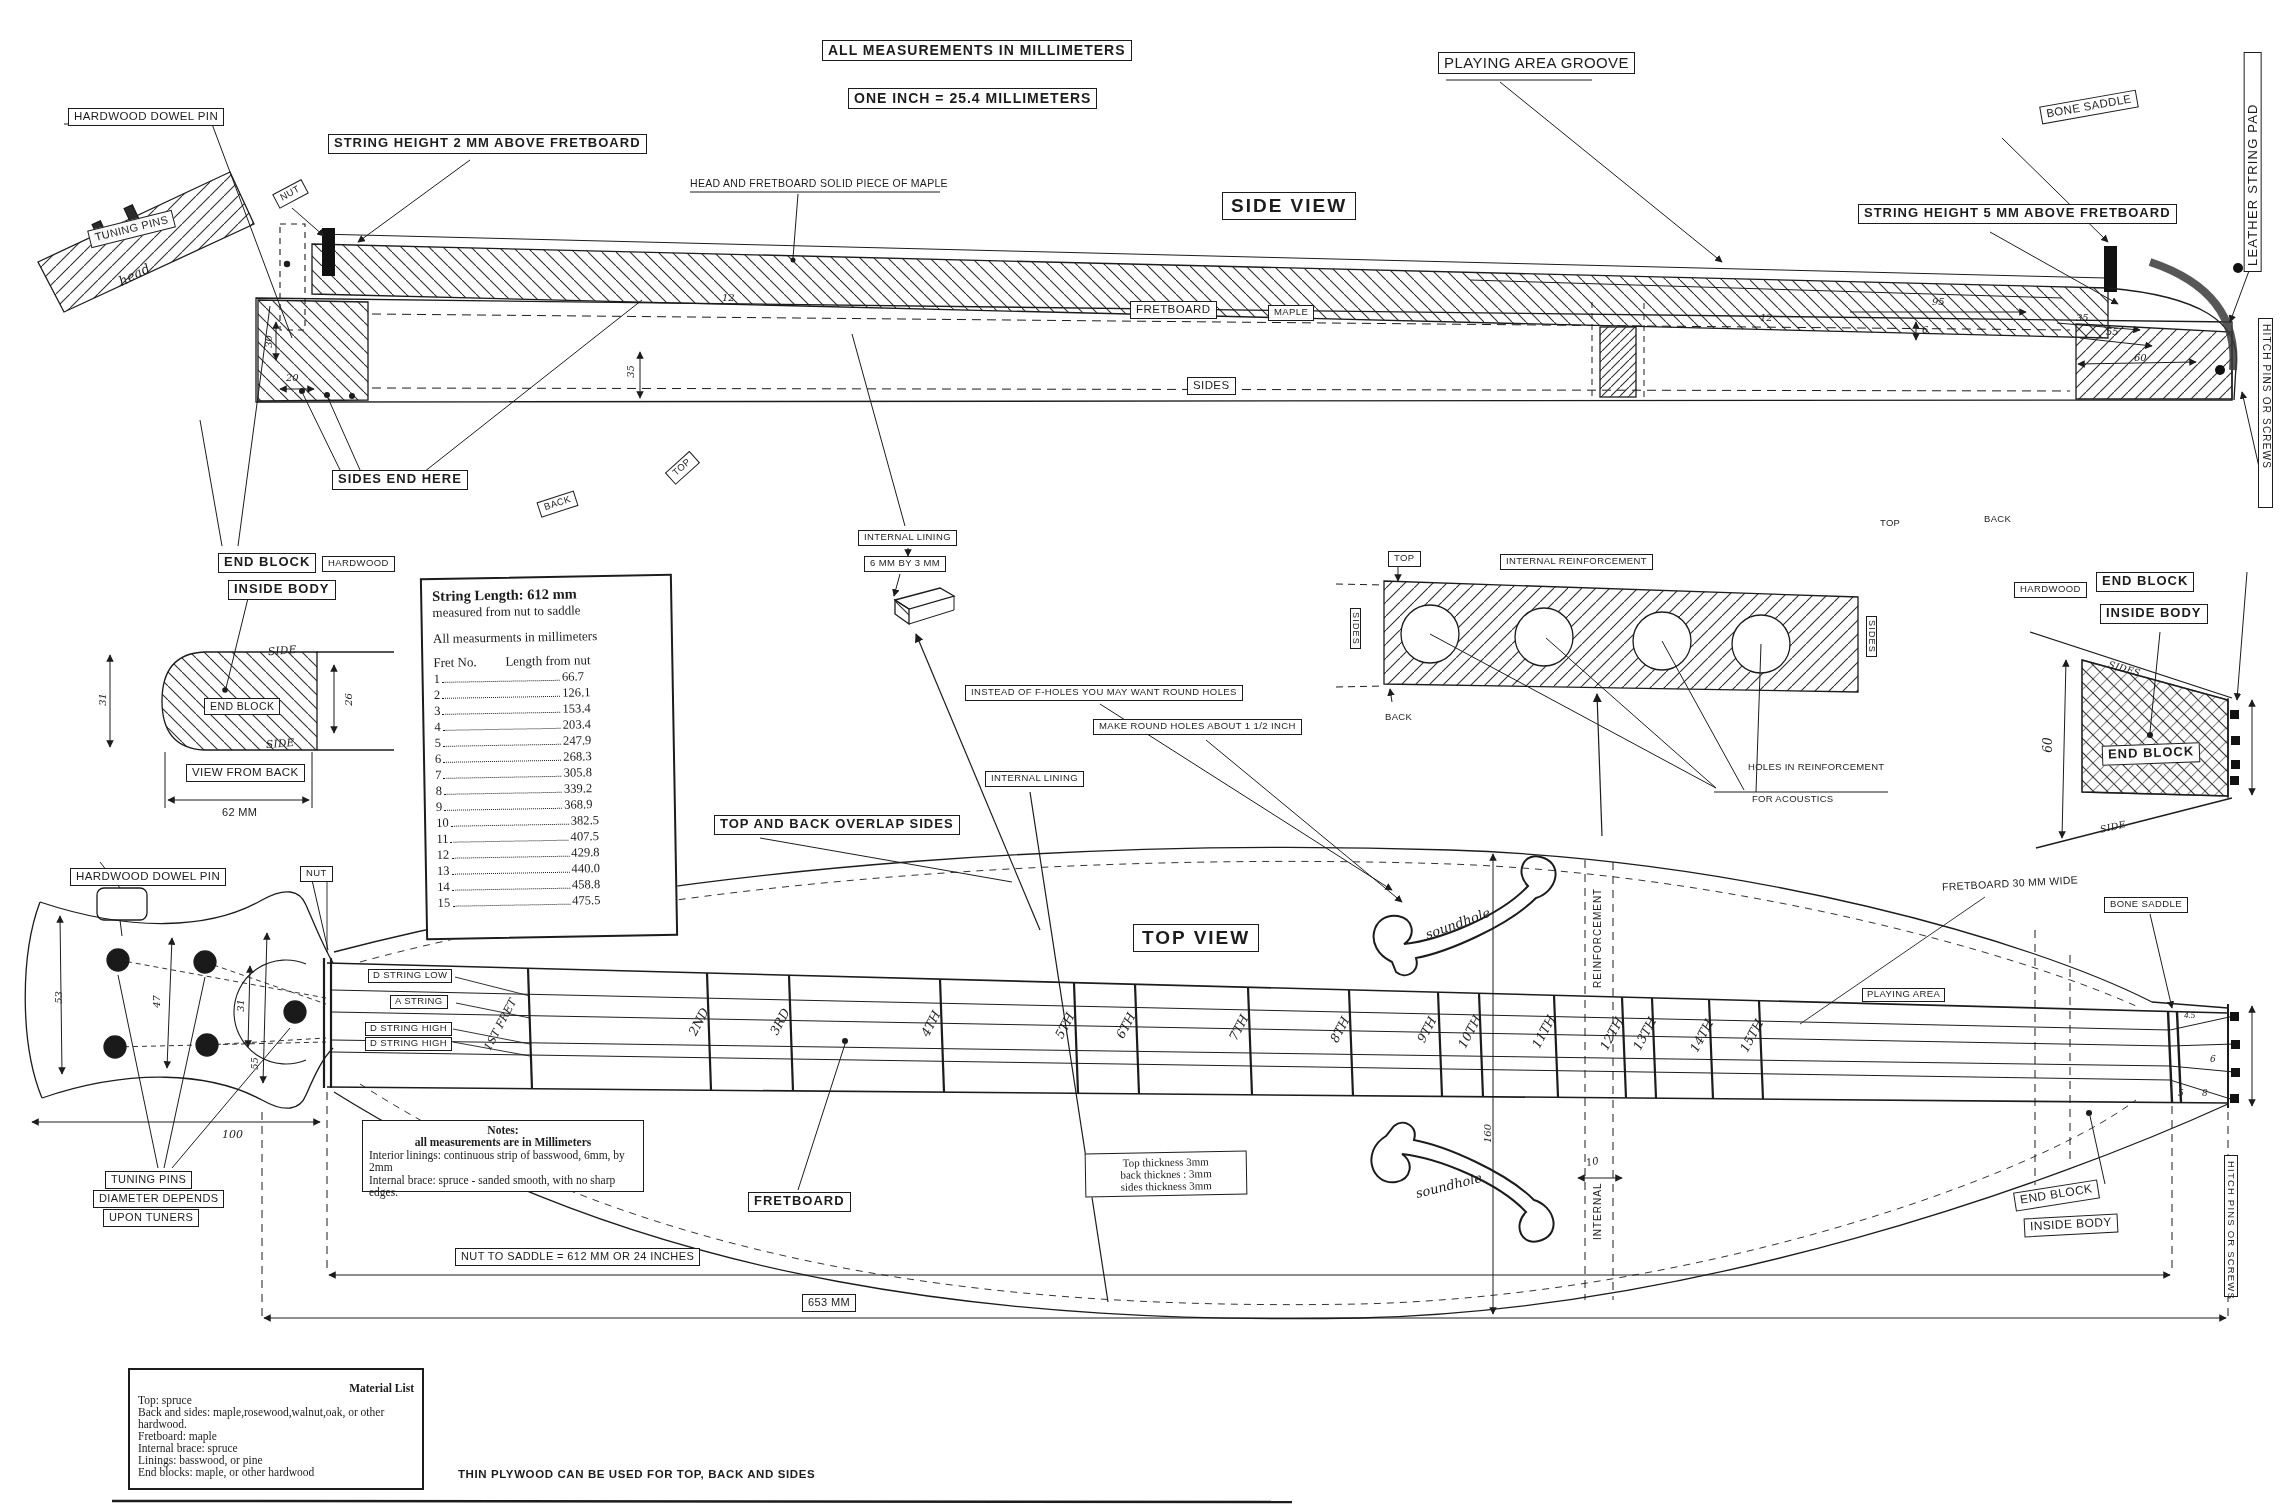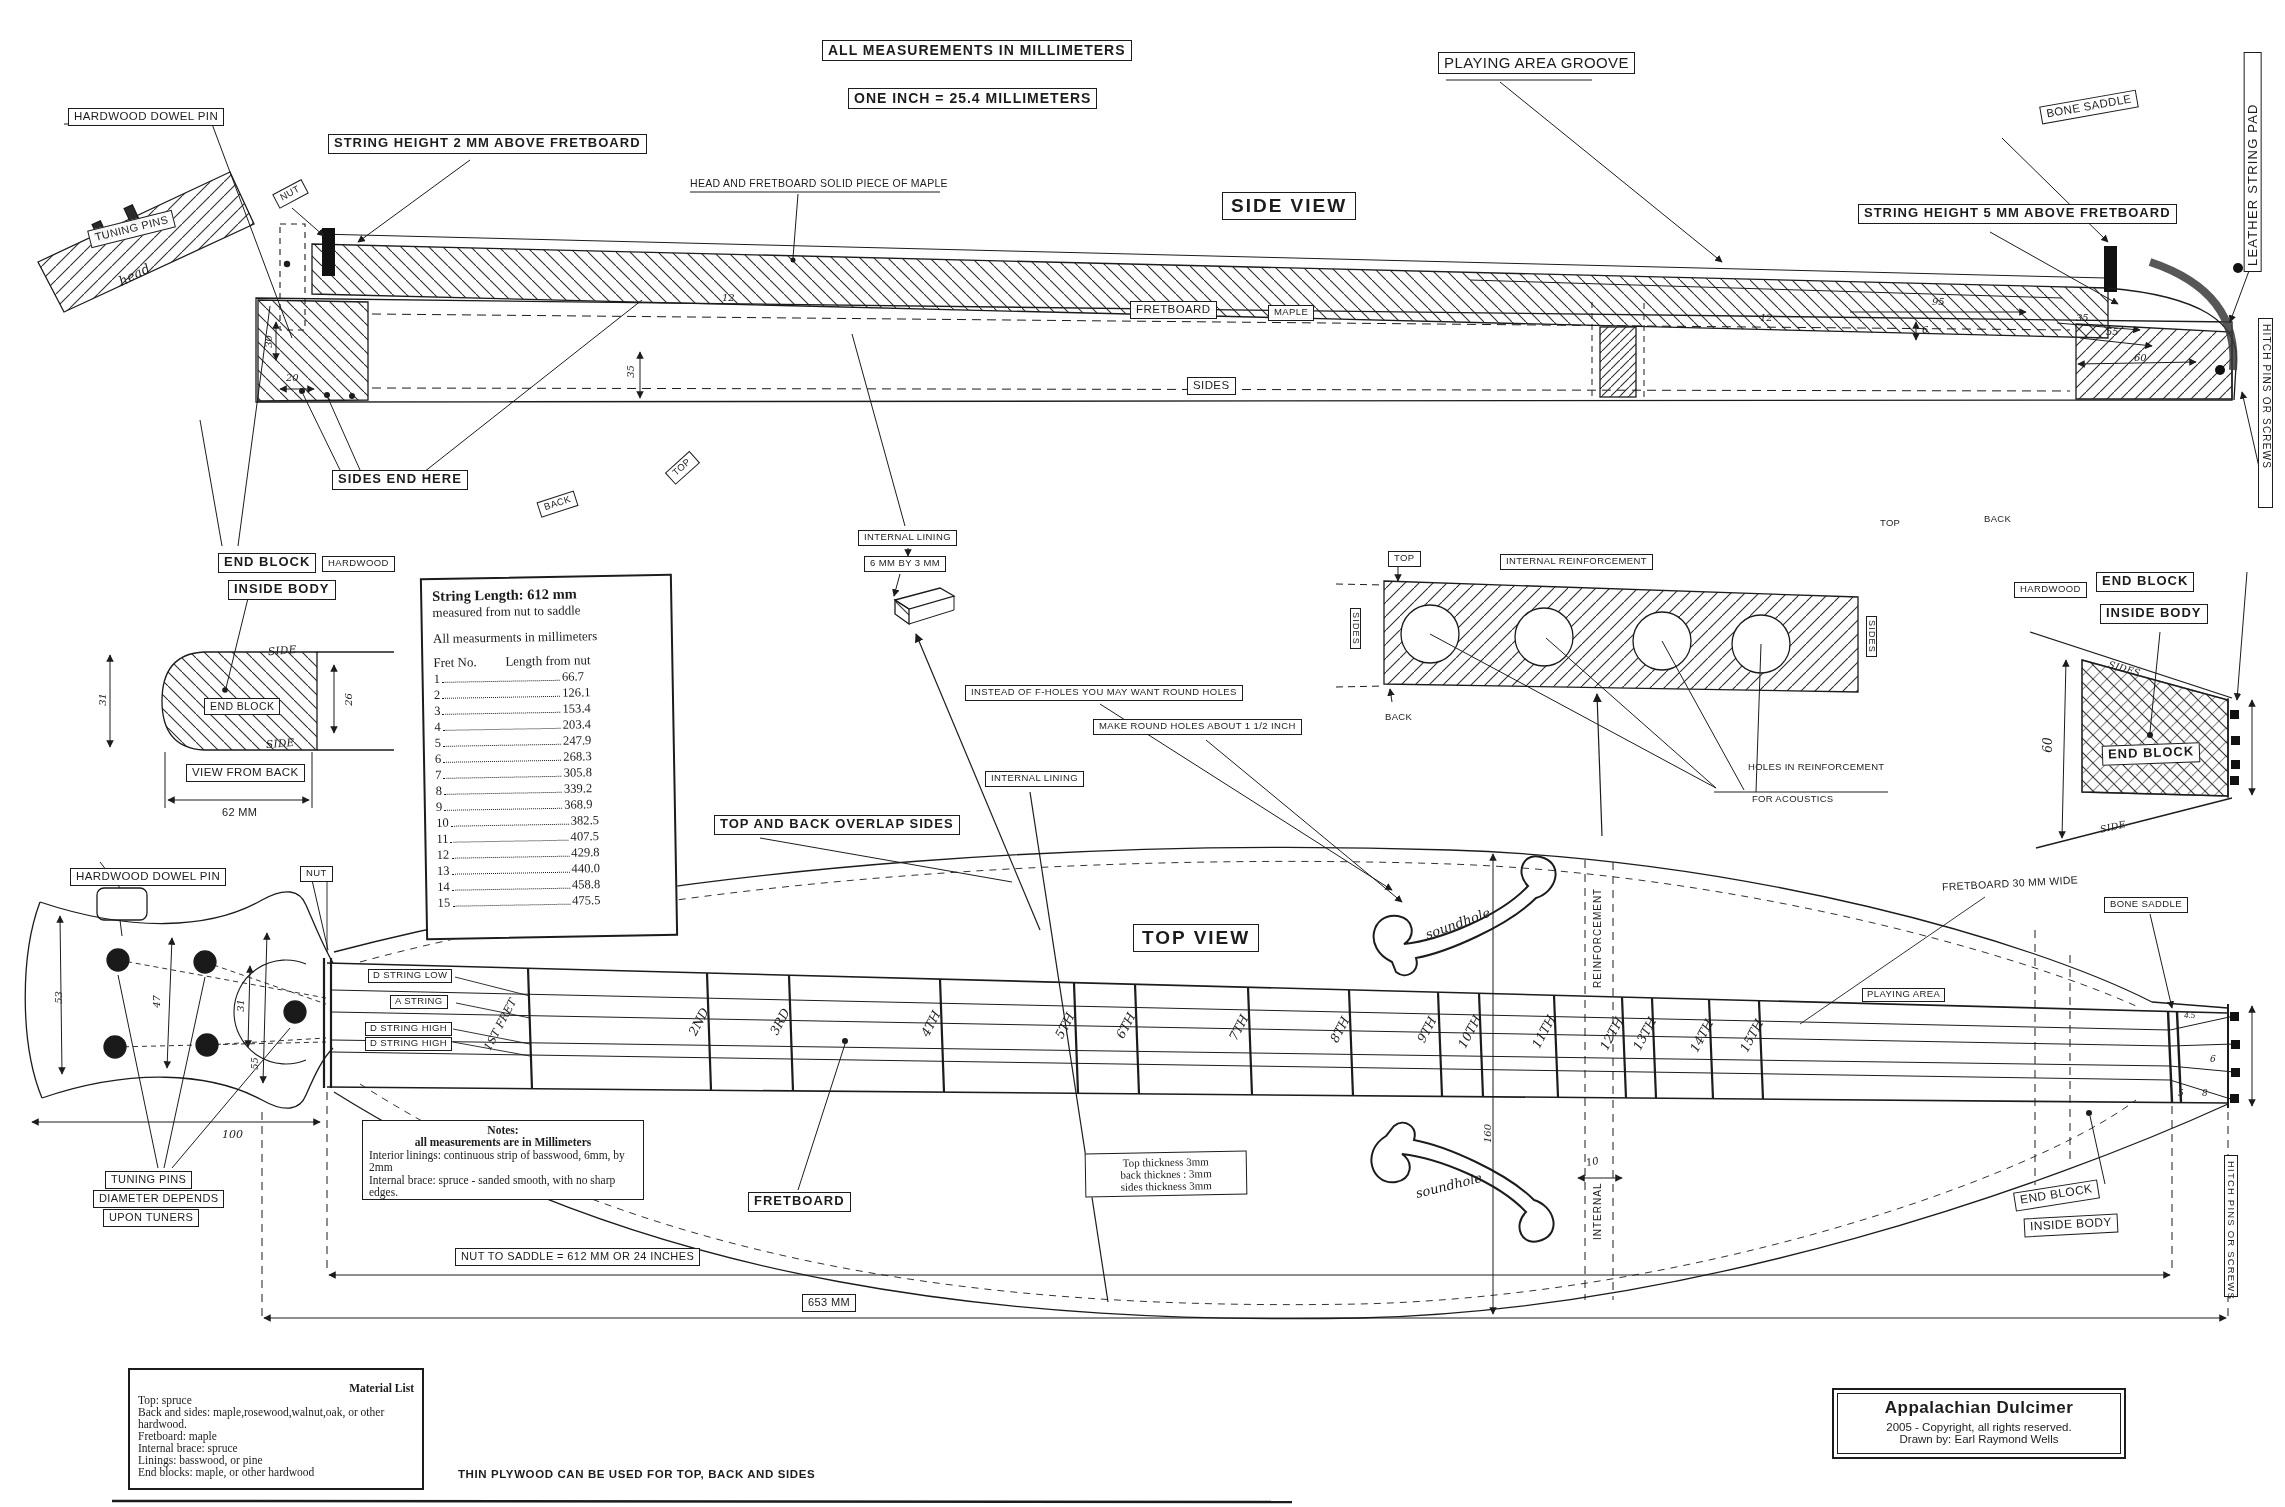--- a/index.html
+++ b/index.html
@@ -23,21 +23,21 @@
   #fret-table .t1{font-weight:bold;font-size:14.5px;}
   #fret-table .t2{font-size:13px;margin-bottom:10px;}
   #fret-table .t3{font-size:13px;margin-bottom:8px;}
   #fret-table .hdr{display:flex;font-size:13px;margin-bottom:1px;}
   #fret-table .hdr span:first-child{width:72px;}
   .frow{display:flex;align-items:baseline;font-size:12.6px;line-height:1.27;}
   .frow .no{flex:0 0 auto;}
   .frow .dots{flex:1 1 auto;border-bottom:1.5px dotted #1c1c1c;margin:0 2px 3px 2px;max-width:118px;}
   .frow .len{flex:0 0 auto;}
   
-  #notes{position:absolute;left:362px;top:1120px;width:282px;height:80px;border:1.6px solid #1c1c1c;
+  #notes{position:absolute;left:362px;top:1120px;width:282px;height:72px;border:1.6px solid #1c1c1c;
       background:#fff;font-family:"Liberation Serif",serif;font-size:11.5px;padding:3px 6px;box-sizing:border-box;}
   #notes .c{text-align:center;font-weight:bold;font-size:11.5px;}
   #notes .l{margin-top:1px;}
   #materials{position:absolute;left:128px;top:1368px;width:296px;height:122px;border:2px solid #1c1c1c;
       background:#fff;font-family:"Liberation Serif",serif;font-size:11.5px;padding:3px 8px;box-sizing:border-box;}
   #materials .c{text-align:right;font-weight:bold;margin-top:9px;}
   #title-block{position:absolute;left:1832px;top:1388px;width:284px;border:2.5px solid #1c1c1c;background:#fff;padding:3px;}
   #title-block .inner{border:1.5px solid #1c1c1c;padding:4px 8px 8px;text-align:center;}
   #title-block .tb-title{font-weight:bold;font-size:17px;letter-spacing:.5px;}
   #title-block .tb-line{font-size:11.5px;margin-top:3px;}
@@ -529,21 +529,14 @@
   <div class="c">Material List</div>
   <div>Top: spruce</div>
   <div>Back and sides: maple,rosewood,walnut,oak, or other hardwood.</div>
   <div>Fretboard: maple</div>
   <div>Internal brace: spruce</div>
   <div>Linings: basswood, or pine</div>
   <div>End blocks: maple, or other hardwood</div>
 </div>
 
 <div class="txt" style="left:458px;top:1468px;font-size:11.5px;font-weight:bold;letter-spacing:.6px;">THIN  PLYWOOD  CAN BE USED  FOR TOP, BACK AND SIDES</div>
-<div id="title-block">
-  <div class="inner">
-    <div class="tb-title">Appalachian Dulcimer</div>
-    <div class="tb-line">2005 - Copyright, all rights reserved.</div>
-    <div class="tb-line" style="margin-top:0;">Drawn by: Earl Raymond Wells</div>
-  </div>
+
 </div>
 
-</div>
-
 </body></html>

